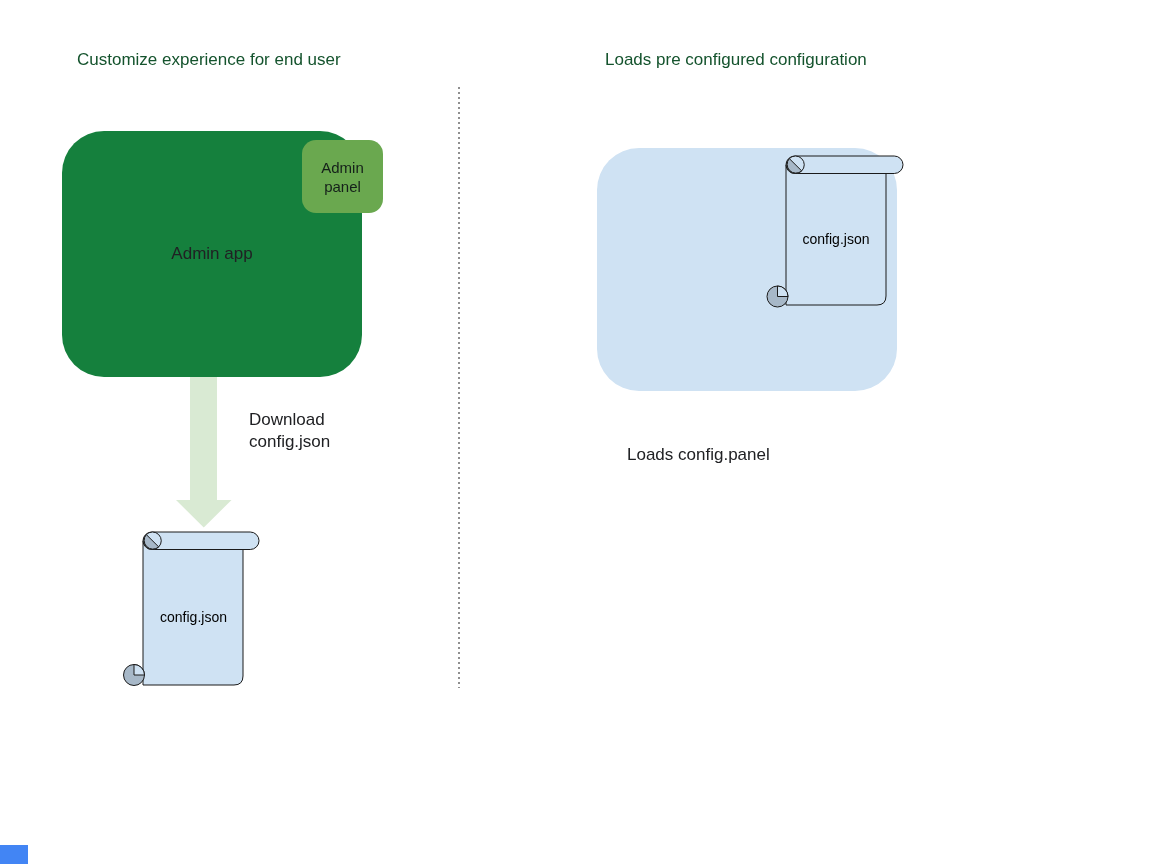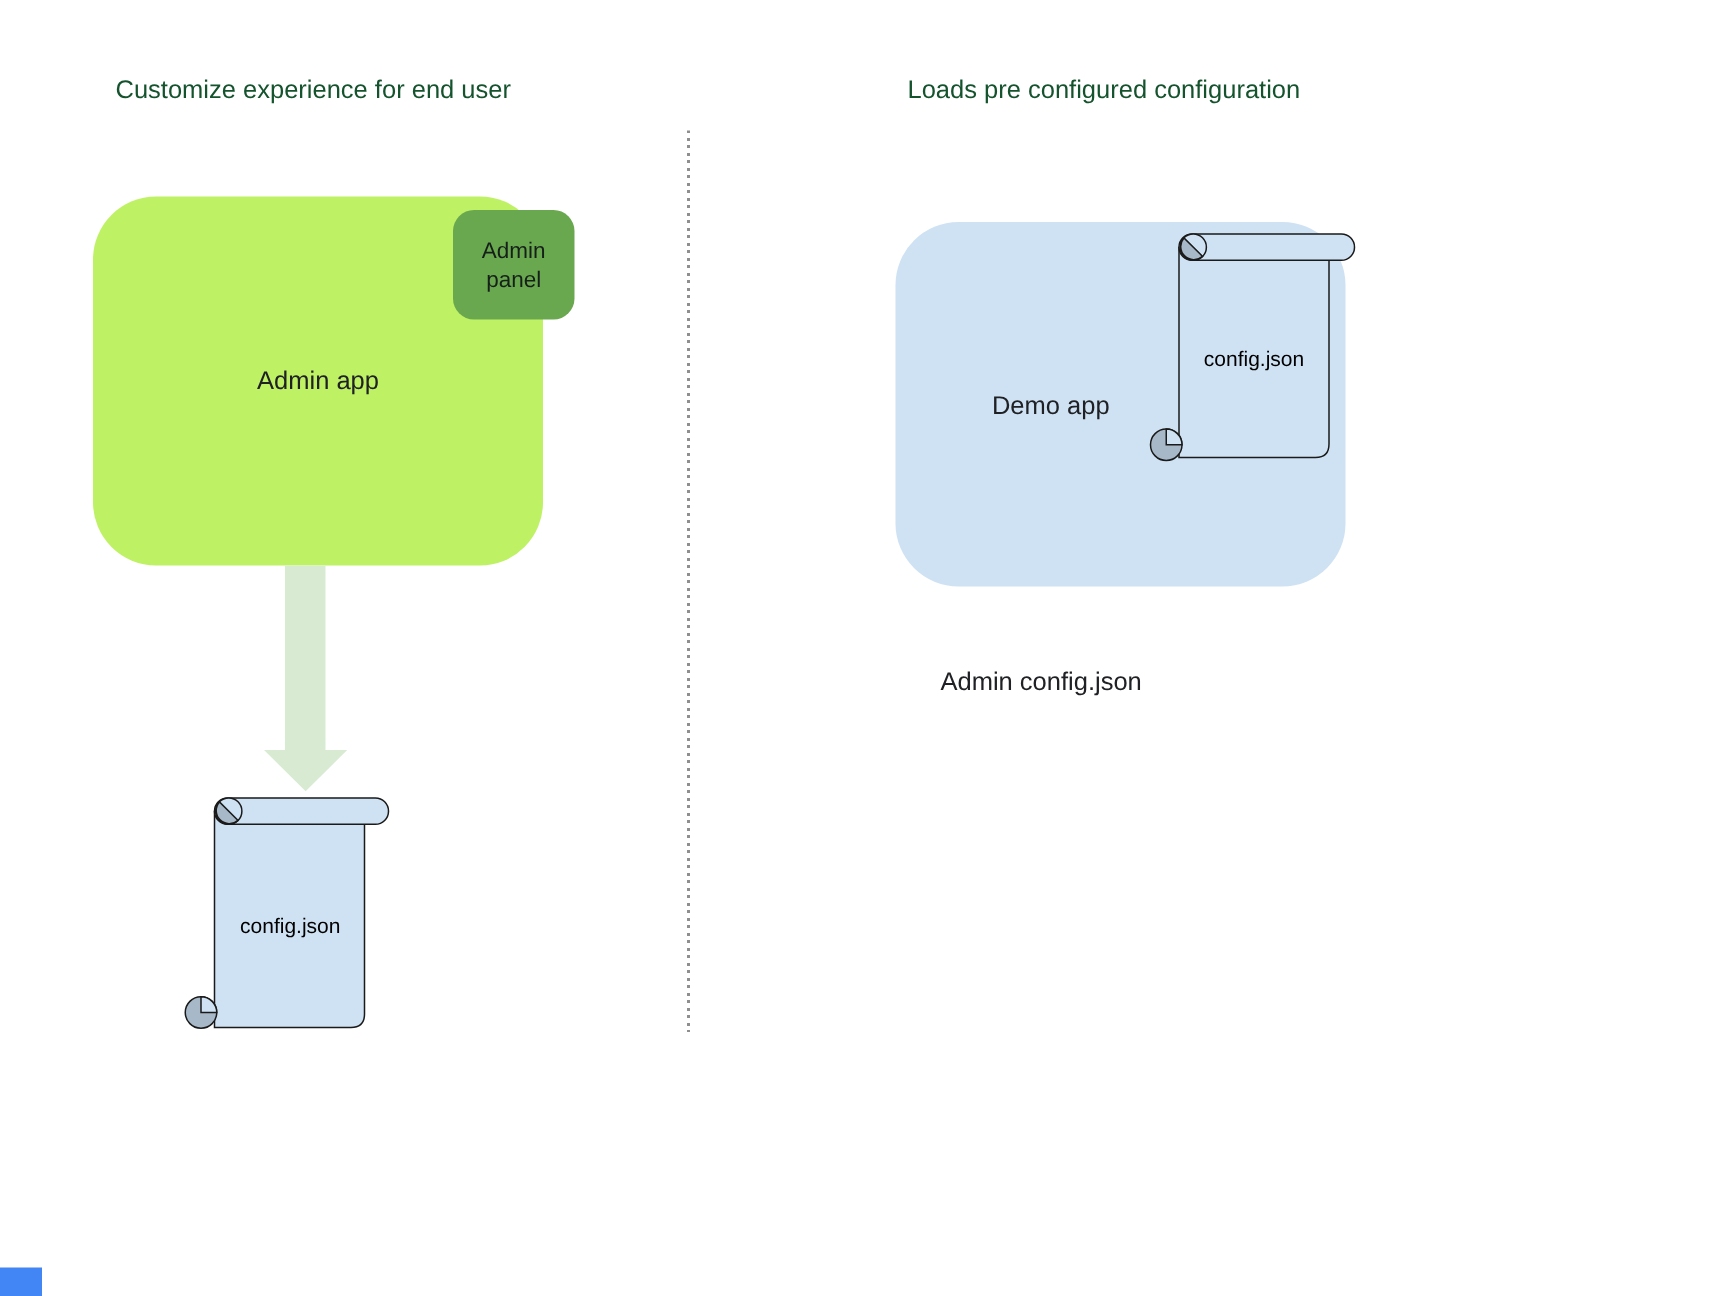--- a/index.html
+++ b/index.html
@@ -18,21 +18,21 @@
     font-size: 17px;
     line-height: 19px;
     color: #14532d;
     white-space: nowrap;
   }
 
   
   .admin-app {
     left: 62px; top: 131px;
     width: 300px; height: 246px;
-    background: #bef264;
+    background: #15803d;
     border-radius: 42px;
     display: flex; align-items: center; justify-content: center;
   }
   .admin-app-label { font-size: 17px; }
 
   .admin-panel {
     left: 280px; top: 140px;
     width: 81px; height: 73px;
     background: #6aa84f;
     border-radius: 14px;
@@ -111,45 +111,45 @@
   </div>
 
   <div class="abs admin-panel">
     <span class="admin-panel-label">Admin panel</span>
   </div>
 
   <svg class="abs download-arrow-svg" width="60" height="152" viewBox="174 377 60 152">
     <polygon points="190,377 217,377 217,500 231.5,500 203.75,527.5 176,500 190,500" fill="#d9ead3"></polygon>
   </svg>
 
+  <div class="abs download-label">Download config.json</div>
 
   <svg class="abs scroll-svg" style="left:118px; top:526px;" width="150" height="166" viewBox="118 526 150 166">
     <path d="M143,541 L243,541 L243,676 Q243,685 234,685 L143,685 Z" fill="#cfe2f3"></path>
     <circle cx="134" cy="675" r="10.5" fill="#a7b8c8"></circle>
     <path d="M134,675 L144.5,675 A10.5,10.5 0 0 0 134,664.5 Z" fill="#cfe2f3"></path>
     <rect x="143" y="532" width="116" height="17.5" rx="8.75" ry="8.75" fill="#cfe2f3"></rect>
     <circle cx="152.5" cy="540.75" r="8.75" fill="#cfe2f3"></circle>
     <path d="M146.3,534.6 A8.75,8.75 0 0 0 158.7,546.9 Z" fill="#a7b8c8"></path>
   </svg>
   <div class="abs scroll-label scroll-label-left">config.json</div>
 
   <div class="abs divider"></div>
 
   <div class="abs section-title" style="left:605px; top:50px;">Loads pre configured configuration</div>
 
   <div class="abs demo-app"></div>
-  <div class="abs demo-app-label">Demo app</div>
 
   <svg class="abs scroll-svg" style="left:760px; top:150px;" width="150" height="165" viewBox="760 150 150 165">
     <path d="M786,165 L886,165 L886,296 Q886,305 877,305 L786,305 Z" fill="#cfe2f3"></path>
     <circle cx="777.5" cy="296.5" r="10.5" fill="#a7b8c8"></circle>
     <path d="M777.5,296.5 L788,296.5 A10.5,10.5 0 0 0 777.5,286 Z" fill="#cfe2f3"></path>
     <rect x="786" y="156" width="117" height="17.5" rx="8.75" ry="8.75" fill="#cfe2f3"></rect>
     <circle cx="795.5" cy="164.75" r="8.75" fill="#cfe2f3"></circle>
     <path d="M789.3,158.6 A8.75,8.75 0 0 0 801.7,170.9 Z" fill="#a7b8c8"></path>
   </svg>
   <div class="abs scroll-label scroll-label-right">config.json</div>
 
-  <div class="abs caption-label">Admin config.json</div>
+  <div class="abs caption-label">Loads config.panel</div>
 
   <div class="abs corner-accent"></div>
 
 </div>
 
 </body></html>

